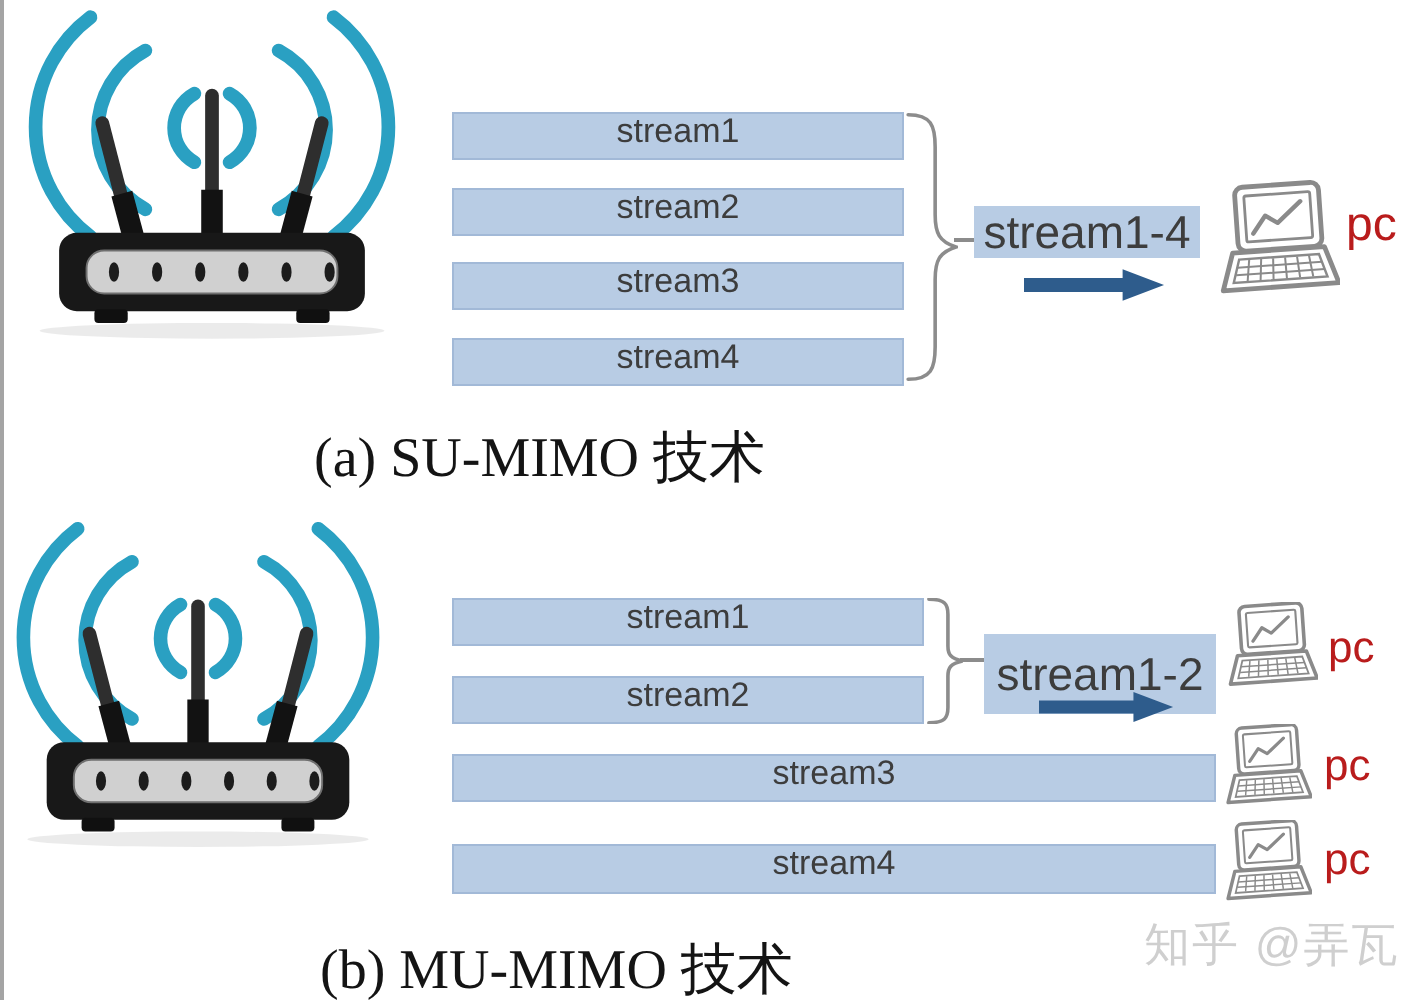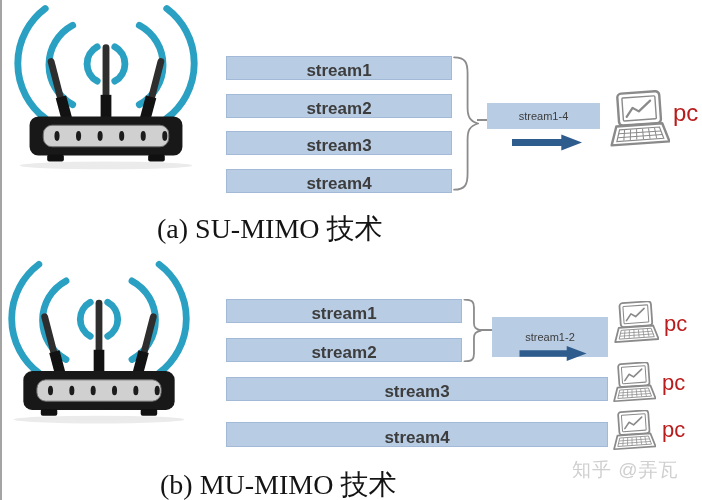--- a/index.html
+++ b/index.html
@@ -6,39 +6,39 @@
   #canvas{
     position:relative;width:702px;height:500px;background:#fff;overflow:hidden;
     font-family:"Liberation Sans",sans-serif;
   }
   .abs{position:absolute;}
   .edge-line{left:0;top:0;width:2px;height:500px;background:#5a5a5a;opacity:.55;}
   .bar{
     background:var(--bar-fill,#b8cce4);
     border:1px solid rgba(125,155,195,.38);
     box-sizing:border-box;
-    display:flex;align-items:flex-end;justify-content:center;
-    font-size:17px;font-weight:700;line-height:1;
+    display:flex;align-items:flex-start;justify-content:center;
+    font-size:17px;font-weight:400;line-height:1;
     color:var(--bar-text,#3d3d3d);
   }
   .agg-box{
     background:var(--bar-fill,#b8cce4);
     box-sizing:border-box;
     display:flex;align-items:center;justify-content:center;
-    font-size:11px;font-weight:500;line-height:1;
+    font-size:23px;font-weight:500;line-height:1;
     color:var(--bar-text,#3d3d3d);
   }
   .connector{background:var(--brace,#8c8c8c);height:1.6px;}
   .pc-label{font-weight:500;color:#b91c1c;line-height:1;}
   .caption{
     font-family:"Liberation Serif",serif;font-size:28px;
     color:var(--caption-text,#141414);text-align:left;white-space:nowrap;
   }
   .watermark{
-    font-size:19px;color:var(--watermark-text,#cfcfcf);
+    font-size:23px;color:var(--watermark-text,#cfcfcf);
     letter-spacing:1px;white-space:nowrap;
   }
   svg{display:block;}
 </style>
 </head>
 <body>
 
 <svg width="0" height="0" style="position:absolute" aria-hidden="true">
   <defs>
     <symbol id="router-shape" viewBox="0 0 200 172">

